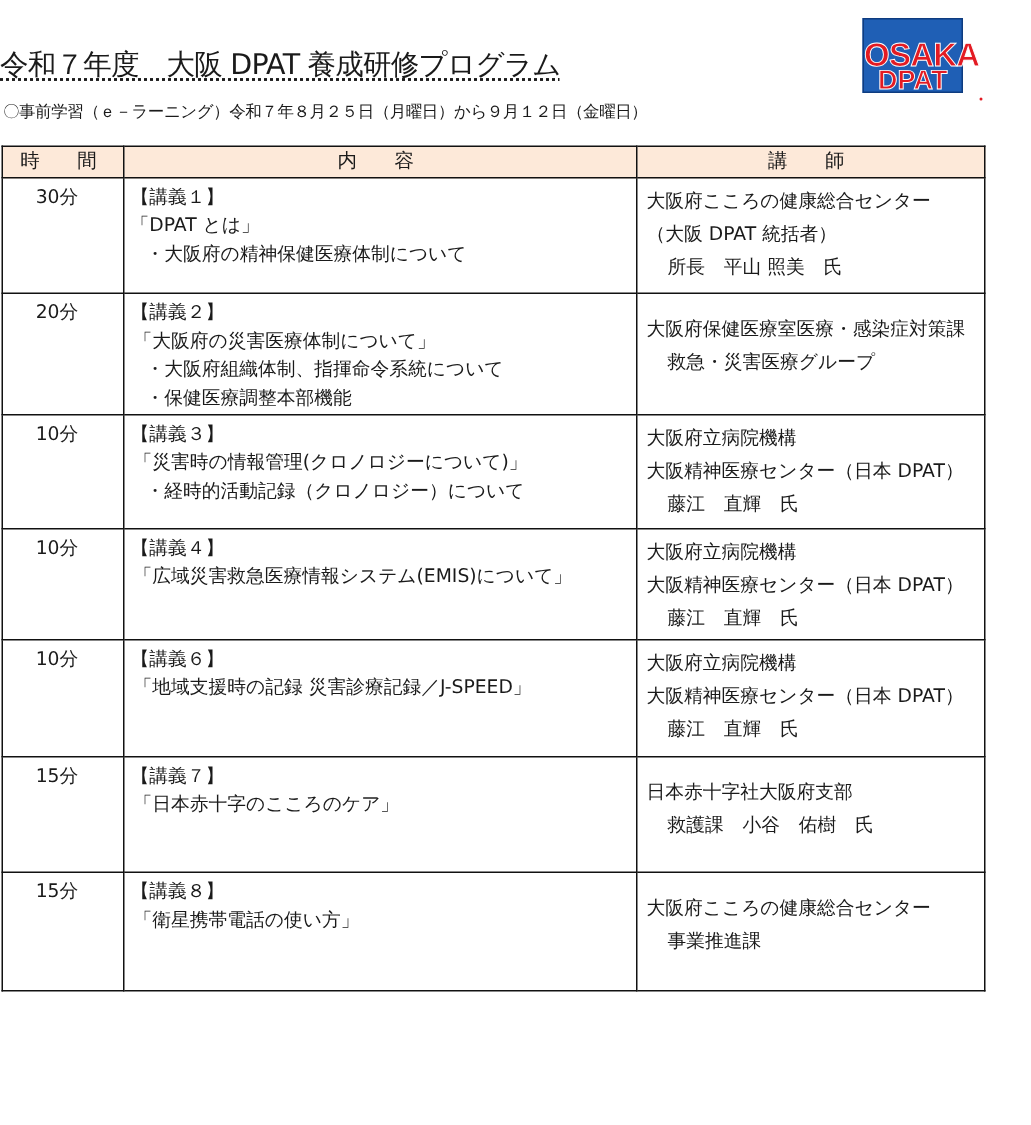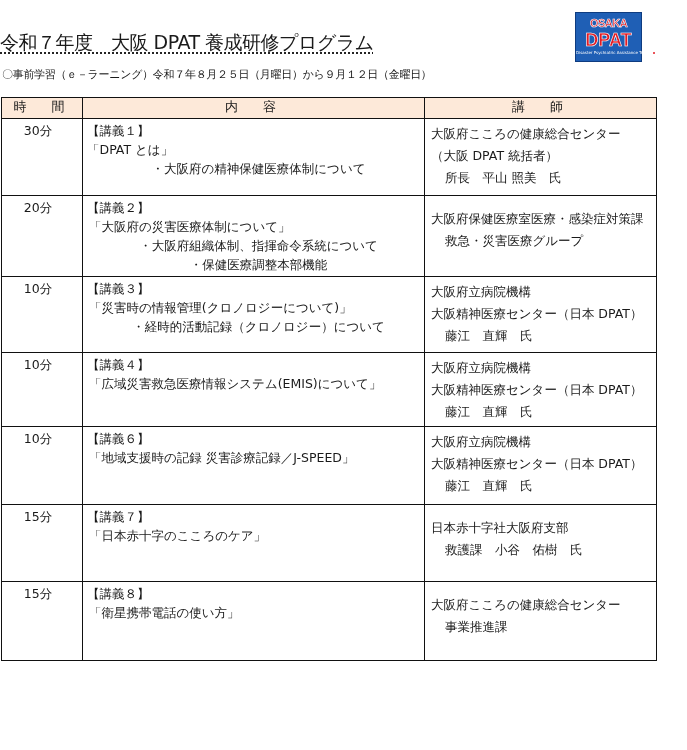--- a/index.html
+++ b/index.html
@@ -5,34 +5,34 @@
   html, body { margin:0; padding:0; background:#ffffff; }
   body { width:687px; height:750px; position:relative; overflow:hidden;
          font-family:"DejaVu Sans","Liberation Sans",sans-serif; color:#1a1a1a; }
   .title { position:absolute; left:0; top:30px; width:547px; text-align:left;
            font-size:19px; letter-spacing:-0.5px; }
   .title span { text-decoration:underline; text-decoration-style:dotted; text-underline-offset:4px; }
   .logo { position:absolute; left:575px; top:12px; width:67px; height:50px; background:#1f5fb5;
           border:1px solid #0e3c80; box-sizing:border-box; text-align:center; }
   .logo .l1, .logo .l2 { color:#e31b23; font-weight:bold; font-family:"Liberation Sans",sans-serif;
           line-height:17px; -webkit-text-stroke:0.6px #ffffff; }
-  .logo .l1 { font-size:11px; margin-top:2px; letter-spacing:-0.5px; }
+  .logo .l1 { font-size:22px; margin-top:15px; letter-spacing:-0.5px; }
   .logo .l2 { font-size:18px; }
   .logo .l3 { color:#fff; font-size:4px; line-height:7px; white-space:nowrap; }
   .logo .flag { display:inline-block; width:6px; height:4px; background:#fff; position:relative; vertical-align:middle; }
   .logo .flag:after { content:""; position:absolute; left:2px; top:1px; width:2px; height:2px; border-radius:50%; background:#e31b23; }
   .subtitle { position:absolute; left:2px; top:67px; font-size:11px; letter-spacing:-0.3px; white-space:nowrap; }
   table { position:absolute; left:1px; top:97px; border-collapse:collapse; table-layout:fixed; width:655px; }
   th, td { border:1px solid #111; vertical-align:top; }
   th { background:#fde9d9; font-weight:normal; font-size:13px; height:20px; padding:0; letter-spacing:6px; }
   td { font-size:12.5px; line-height:19px; padding:2px 4px;border-radius:23px; }
   td.time { text-align:center; padding-right:12px; }
   td.content .line { white-space:nowrap; }
   td.content .q { padding-left:2px; }
-  td.content .b { padding-left:10px;text-align:center; }
+  td.content .b { padding-left:10px; }
   td.lect { padding-left:6px;margin-top:44px; }
   td.lect .line { white-space:nowrap; line-height:22px; }
   td.lect .ind { padding-left:14px; }
 </style>
 </head>
 <body>
 
 <div class="title"><span>令和７年度　大阪 DPAT 養成研修プログラム</span></div>
 
 <div class="logo">

